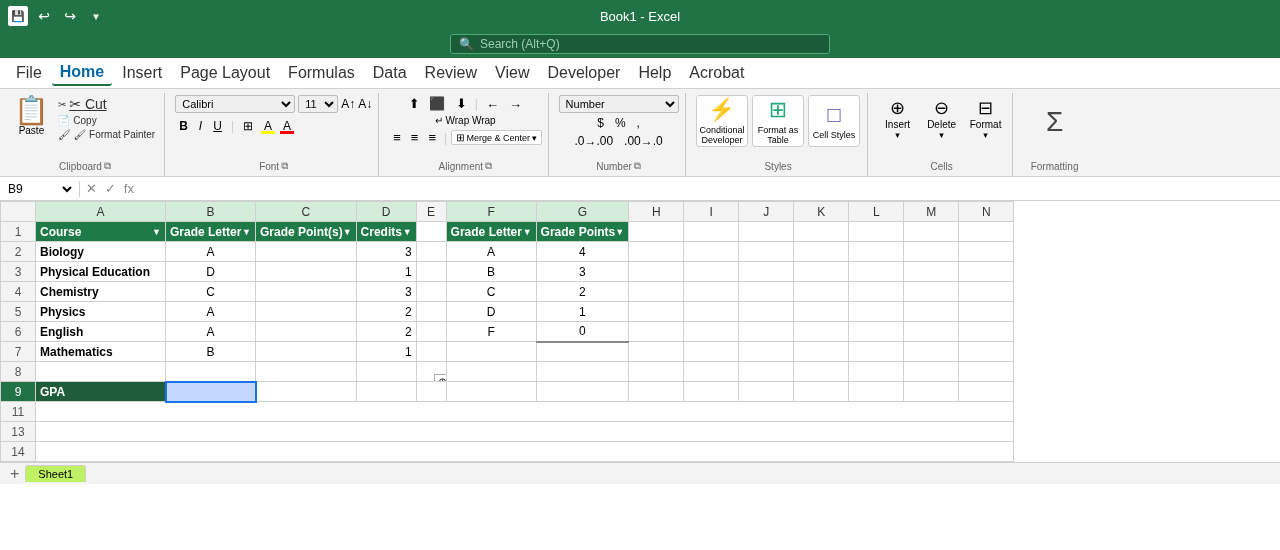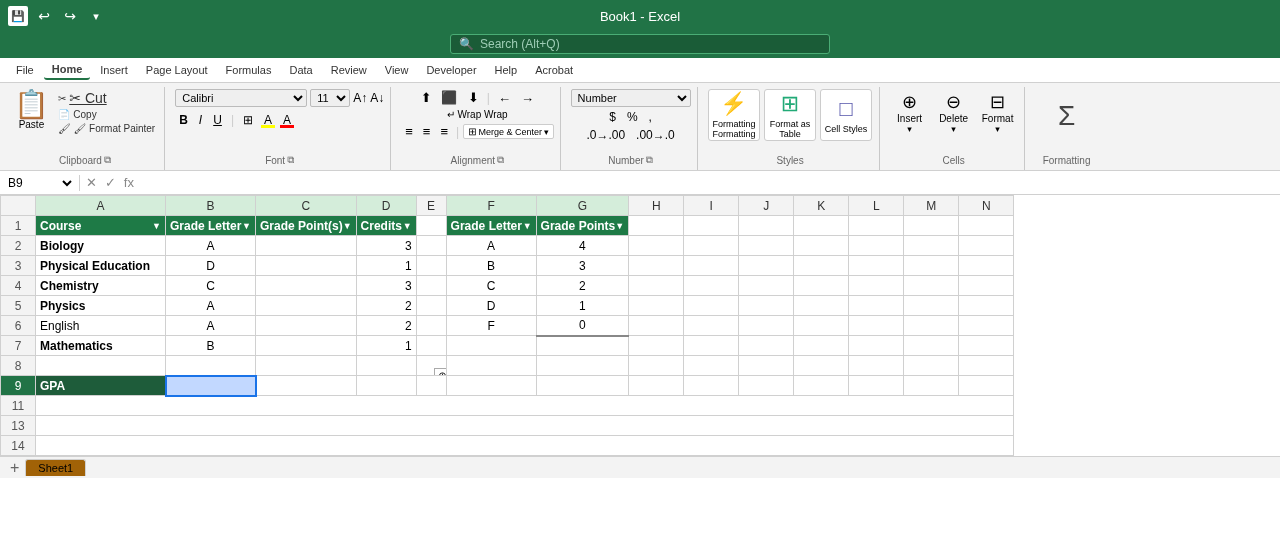--- a/index.html
+++ b/index.html
@@ -53,24 +53,24 @@
       border-bottom: 1px solid #d0d0d0;
       display: flex;
       align-items: center;
       padding: 2px 8px;
       gap: 2px;
     }
     .menu-item {
       padding: 3px 8px;
       cursor: pointer;
       border-radius: 3px;
-      font-size: 11px;
+      font-size: 16px;
       color: #333;
     }
-    .menu-item.active { color: #404040; font-weight: 600; border-bottom: 2px solid #217346; }
+    .menu-item.active { color: #0369a1; font-weight: 600; border-bottom: 2px solid #217346; }
 
     
     .ribbon {
       background: #f3f3f3;
       border-bottom: 1px solid #d0d0d0;
       display: flex;
       align-items: stretch;
       padding: 4px 4px 0 4px;
       gap: 0;
       min-height: 88px;
@@ -113,21 +113,21 @@
       cursor: pointer;
       padding: 2px;
       border-radius: 3px;
     }
     .paste-icon { font-size: 28px; color: #444; line-height: 1; }
     .small-btns { display: flex; flex-direction: column; gap: 1px; }
     .small-btn { font-size: 10px; color: #333; cursor: pointer; padding: 1px 3px; display: flex; align-items: center; gap: 3px; }
 
     
     .font-row { display: flex; align-items: center; gap: 3px; margin-bottom: 2px; }
-    .font-select { width: 132px; font-size: 11px; border: 1px solid #bbb; border-radius: 2px; padding: 1px 2px; }
+    .font-select { width: 120px; font-size: 11px; border: 1px solid #bbb; border-radius: 2px; padding: 1px 2px; }
     .size-select { width: 40px; font-size: 11px; border: 1px solid #bbb; border-radius: 2px; padding: 1px 2px; }
     .font-btn { font-size: 12px; padding: 1px 4px; cursor: pointer; border-radius: 2px; border: none; background: transparent; }
     .font-btn.bold { font-weight: bold; }
     .font-btn.italic { font-style: italic; }
     .underline-btn { text-decoration: underline; }
     .align-row { display: flex; align-items: center; gap: 2px; }
     .align-btn { font-size: 13px; padding: 1px 4px; cursor: pointer; border-radius: 2px; }
     .wrap-btn { display: flex; align-items: center; gap: 2px; font-size: 10px; cursor: pointer; padding: 1px 4px; border-radius: 2px; }
     .merge-btn { display: flex; align-items: center; gap: 2px; font-size: 10px; cursor: pointer; padding: 1px 4px; border-radius: 2px; border: 1px solid #ccc; background: #fff; }
 
@@ -176,21 +176,21 @@
       align-items: center;
       height: 22px;
       padding: 0 4px;
     }
     .sheet-tab {
       padding: 2px 12px;
       font-size: 11px;
       cursor: pointer;
       border: 1px solid #d0d0d0;
       border-bottom: none;
-      background: #a16207;
+      background: #bef264;
       margin-right: 2px;
       border-radius: 3px 3px 0 0;
     }
     .sheet-tab-add { font-size: 16px; cursor: pointer; color: #666; padding: 0 6px; }
 
     
     .number-group .ribbon-controls { flex-direction: column; gap: 2px; }
     .number-row { display: flex; align-items: center; gap: 3px; }
     .num-btn { font-size: 12px; padding: 1px 4px; cursor: pointer; border-radius: 2px; border: none; background: transparent; }
 
@@ -445,21 +445,21 @@
     <div class="ribbon-group-label">
       <span>Number</span>
       <span style="cursor:pointer;">⧉</span>
     </div>
   </div>
 
   <div class="ribbon-group styles-group rdiv" style="min-width:180px;">
     <div class="ribbon-controls" style="flex-direction:row;gap:4px;align-items:flex-start;">
       <div class="styles-btn-big">
         <span style="font-size:22px;color:#c44;">⚡</span>
-        <span style="font-size:9px;text-align:center;">Formatting Formatting</span>
+        <span style="font-size:9px;text-align:center;">Conditional Developer</span>
       </div>
       <div class="styles-btn-big">
         <span style="font-size:22px;color:#2a7;">⊞</span>
         <span style="font-size:9px;text-align:center;">Format as Table</span>
       </div>
       <div class="styles-btn-big">
         <span style="font-size:22px;color:#55a;">□</span>
         <span style="font-size:9px;text-align:center;">Cell Styles</span>
       </div>
     </div>
@@ -663,21 +663,21 @@
         <td class="data-cell"></td>
         <td class="data-cell"></td>
         <td class="data-cell"></td>
         <td class="data-cell"></td>
         <td class="data-cell"></td>
         <td class="data-cell"></td>
       </tr>
 
       <tr>
         <td class="rn">6</td>
-        <td class="data-cell" style="font-weight:normal;">English</td>
+        <td class="data-cell" style="font-weight:bold;">English</td>
         <td class="data-cell" style="text-align:center;">A</td>
         <td class="data-cell"></td>
         <td class="data-cell" style="text-align:right;">2</td>
         <td class="data-cell"></td>
         <td class="lt-cell" style="text-align:center;">F</td>
         <td class="lt-cell" style="text-align:center;border-bottom:2px solid #888;">0</td>
         <td class="data-cell"></td>
         <td class="data-cell"></td>
         <td class="data-cell"></td>
         <td class="data-cell"></td>

